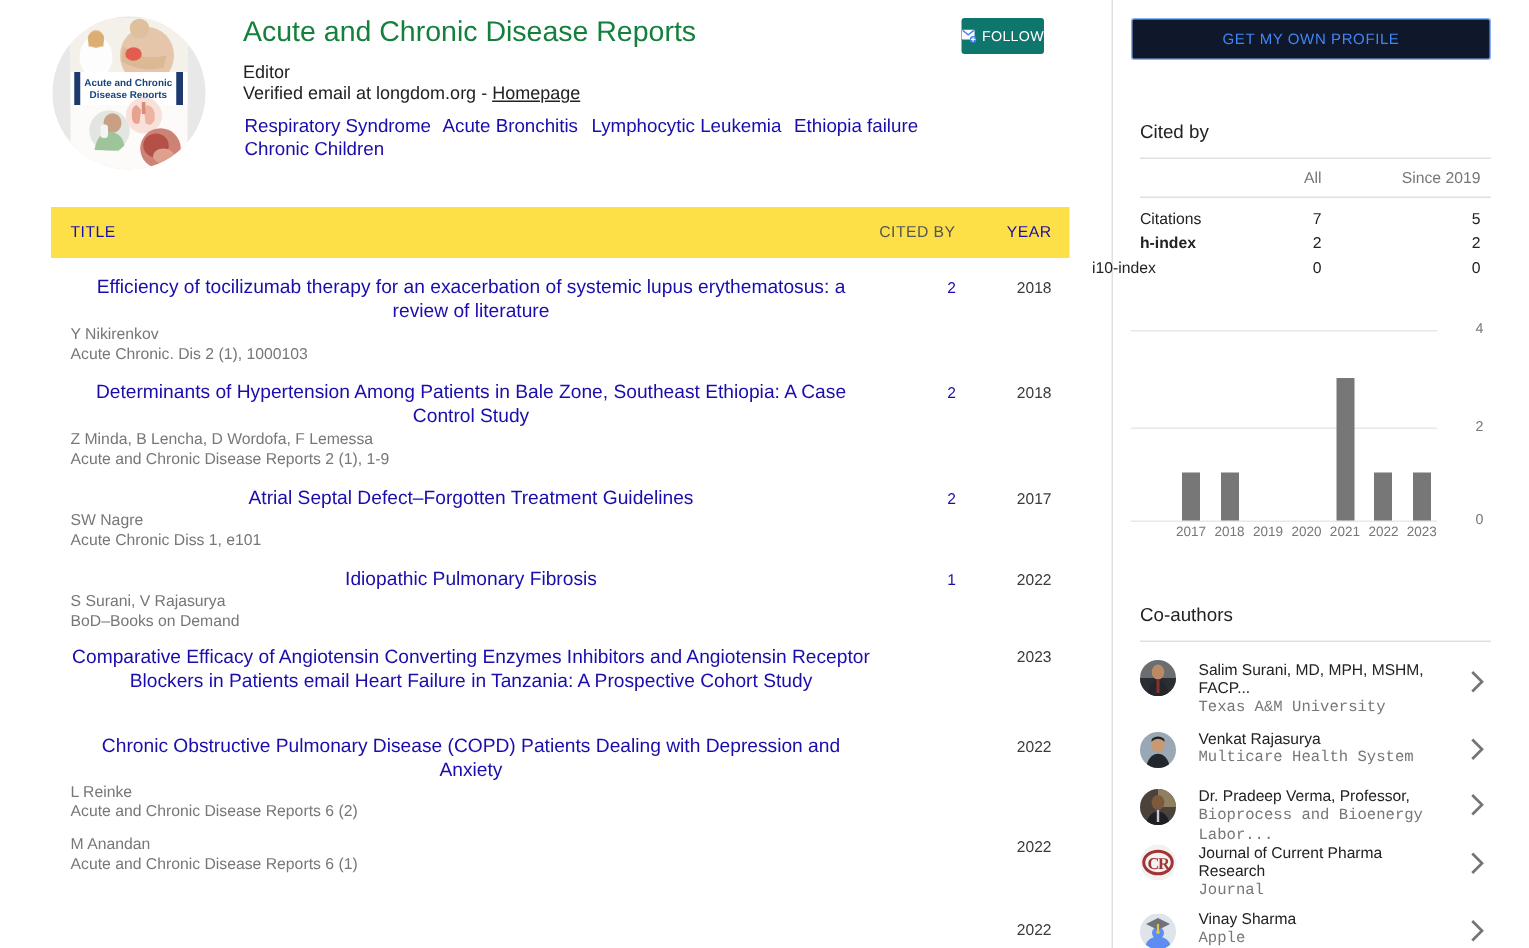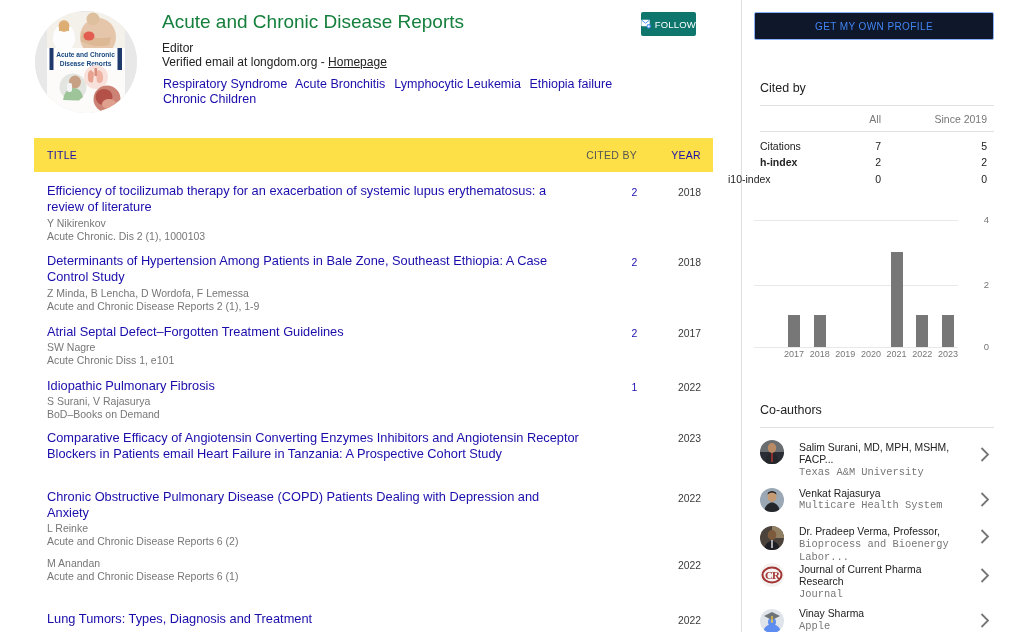--- a/index.html
+++ b/index.html
@@ -31,21 +31,21 @@
 #vsep { left:741px; top:0; width:1px; height:632px; background:#e0e0e0; }
 
 
 #thead { left:34px; top:138px; width:679px; height:34px; background:#fde047; }
 #thead .h { position:absolute; top:11px; font-size:10.5px; letter-spacing:0.3px; }
 #th-title { left:13px; color:#1a0dab; }
 #th-cited { right:76px; color:#555; }
 #th-year { right:12px; color:#1a0dab; }
 
 .row { position:absolute; left:47px; width:666px; }
-.row .t { width:534px; font-size:12.8px; line-height:16px; }
+.row .t { width:534px; font-size:12.8px; line-height:16px;text-align:center; }
 .row .g { width:534px; font-size:10.5px; line-height:12.7px; color:#777; margin-top:1.5px; }
 .row .c { position:absolute; top:3.9px; right:75.7px; font-size:10.4px; }
 .row .y { position:absolute; top:3.9px; right:12px; font-size:10.4px; color:#3a3a3a; }
 
 
 .sbh { left:760px; font-size:12.5px; color:#222; }
 .sbrule { left:760px; width:234px; height:1px; background:#e0e0e0; }
 .sbtxt { font-size:10.5px; color:#222; }
 .sbgray { font-size:10.5px; color:#777; }
 .rt { text-align:right; }
@@ -155,21 +155,20 @@
 <div class="row" style="top:488.8px">
   <div class="t"><a>Chronic Obstructive Pulmonary Disease (COPD) Patients Dealing with Depression and Anxiety</a></div>
   <div class="g">L Reinke<br>Acute and Chronic Disease Reports 6 (2)</div>
   <span class="y">2022</span>
 </div>
 <div class="row" style="top:555.8px">
   <div class="g">M Anandan<br>Acute and Chronic Disease Reports 6 (1)</div>
   <span class="y">2022</span>
 </div>
 <div class="row" style="top:610.8px">
-  <div class="t"><a>Lung Tumors: Types, Diagnosis and Treatment</a></div>
   <span class="y">2022</span>
 </div>
 
 <div class="abs sbh" style="top:81px">Cited by</div>
 <div class="abs sbrule" style="top:104.5px"></div>
 <div class="abs sbgray rt" style="left:845px; top:113px; width:36px;">All</div>
 <div class="abs sbgray rt" style="left:920px; top:113px; width:67px;">Since 2019</div>
 <div class="abs sbrule" style="top:131.3px"></div>
 <div class="abs sbtxt" style="left:760px; top:140px;">Citations</div>
 <div class="abs sbtxt rt" style="left:845px; top:140px; width:36px;">7</div>

